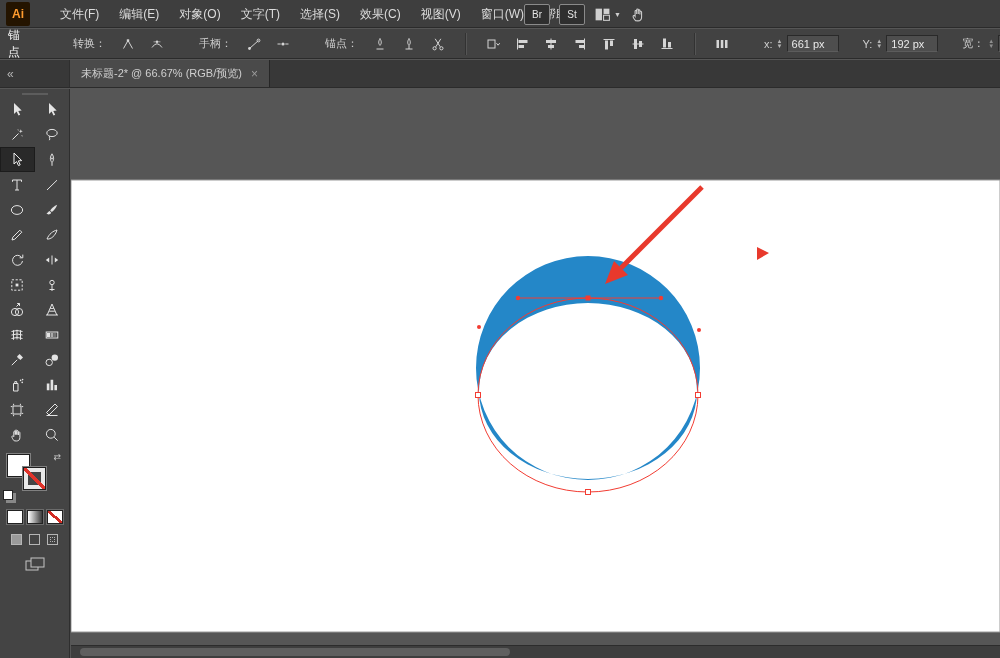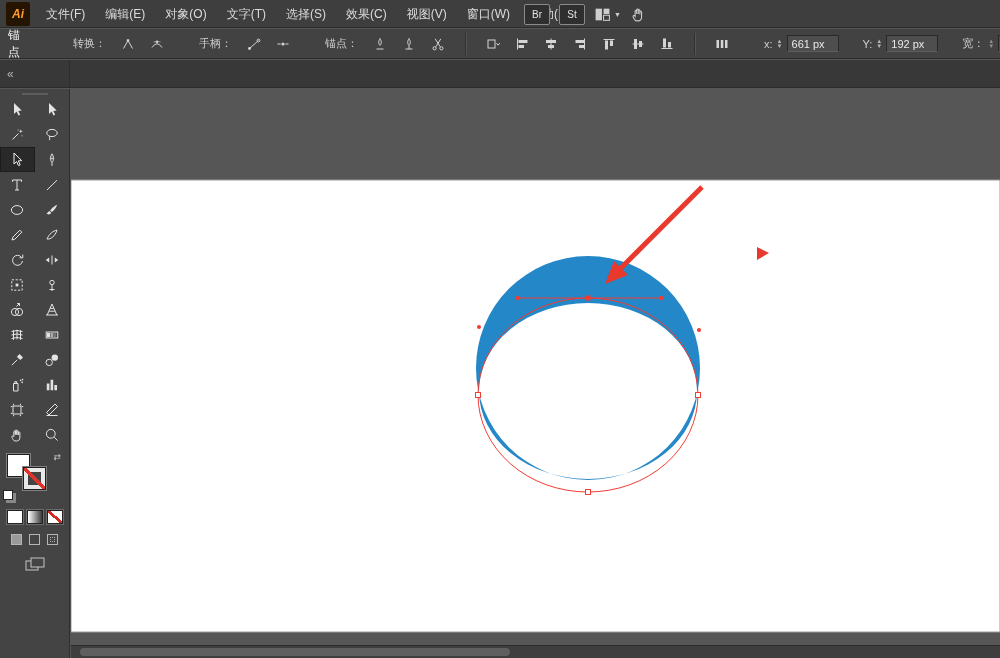--- a/index.html
+++ b/index.html
@@ -4,21 +4,21 @@
 <style>
   html,body{margin:0;padding:0;background:#222;}
   .app{position:relative;width:1000px;height:658px;overflow:hidden;background:#565656;
        font-family:"Liberation Sans",sans-serif;-webkit-user-select:none;user-select:none;}
 
   
   .menubar{position:absolute;left:0;top:0;width:100%;height:28px;background:#3e3e3e;
            border-bottom:1px solid #2b2b2b;display:flex;align-items:center;padding-left:6px;box-sizing:border-box;
            color:#dcdcdc;font-size:12px;}
   .ai-logo{width:24px;height:24px;display:flex;align-items:center;justify-content:center;
-           background:#241400;color:#ff9c2e;font-weight:bold;font-size:12px;border-radius:2px;margin-right:6px;font-style:italic;}
+           background:#241400;color:#ff9c2e;font-weight:bold;font-size:12px;border-radius:2px;margin-right:20px;}
   .menus{display:flex;}
   .menus span{padding:0 10px;line-height:28px;white-space:nowrap;text-align:right;}
   .menubar-right{position:absolute;left:524px;top:4px;display:flex;gap:9px;align-items:center;}
   .app-chip{width:24px;height:19px;border:1px solid #8a8a8a;border-radius:2px;display:flex;align-items:center;
             justify-content:center;font-size:10px;color:#e4e4e4;background:#2f2f2f;}
   .ws{display:flex;align-items:center;gap:3px;}
   .ws .caret{font-size:7px;color:#cfcfcf;}
   .mb-icon{width:17px;height:17px;}
 
   
@@ -261,20 +261,24 @@
       <span class="icon-btn">
         <svg viewBox="0 0 14 14">
           <path d="M6 8a2.5 2.5 0 0 1 0-3.5l1.5-1.5a2.5 2.5 0 0 1 3.5 3.5L10 7.5M8 6a2.5 2.5 0 0 1 0 3.5L6.5 11A2.5 2.5 0 0 1 3 7.5l1-1" fill="none" stroke="#d5d5d5"></path>
         </svg>
       </span>
     </div>
   </div>
 
   <div class="tabbar">
     <div class="dock-collapse">«</div>
+    <div class="doc-tab">
+      <span>未标题-2* @ 66.67% (RGB/预览)</span>
+      <span class="tab-close">×</span>
+    </div>
   </div>
 
   <aside class="toolbar">
     <div class="toolbar-grip"></div>
     <div class="tools-grid">
         <div class="tool">
           <svg class="ti" viewBox="0 0 16 16">
             <path d="M5 1v11l2.6-2.4 1.9 4 1.7-.8-1.9-3.9 3.4-.3z" fill="#e4e4e4"></path>
           </svg>
         </div>

